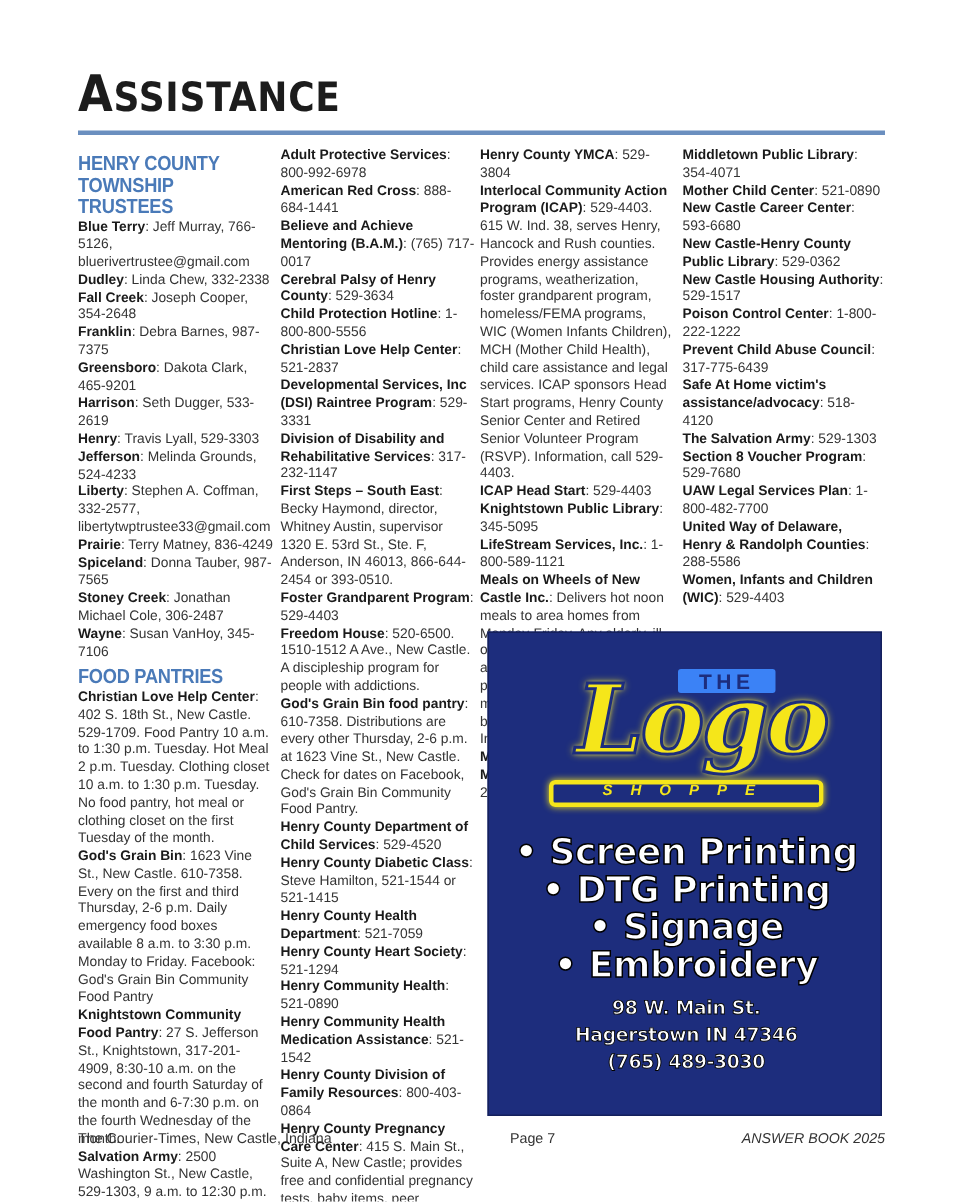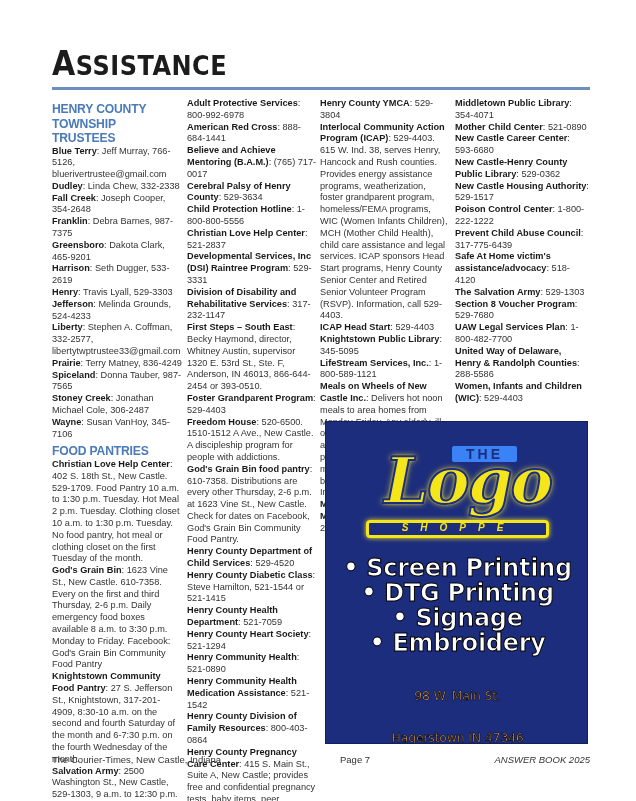--- a/index.html
+++ b/index.html
@@ -52,22 +52,22 @@
     position: absolute; left: 60px; top: 94px; width: 145px; font-size: 10px; letter-spacing: 12px;
     color: #f5e61a; font-style: italic; font-weight: bold; text-align: center;
   }
   .services { position: absolute; top: 134px; left: 0; width: 263px; text-align: center; }
   .services .svc {
     font-family: "DejaVu Sans", sans-serif; font-weight: bold; font-size: 24px; line-height: 25px;
     color: #ffffff; -webkit-text-stroke: 1px #000; letter-spacing: -0.3px;
   }
   .contact { position: absolute; top: 241px; left: 0; width: 263px; text-align: center; }
   .contact .ln {
-    font-family: "DejaVu Sans", sans-serif; font-weight: normal; font-size: 12.5px; line-height: 18px;
-    color: #fdba74; -webkit-text-stroke: 0.6px #000; letter-spacing: -0.2px; margin-top: 24px;
+    font-family: "DejaVu Sans", sans-serif; font-weight: bold; font-size: 12.5px; line-height: 18px;
+    color: #ffffff; -webkit-text-stroke: 0.6px #000; letter-spacing: -0.2px;
   }
 
   .footer { position: absolute; top: 754px; left: 52px; width: 538px; font-size: 9.5px; color: #333; }
   .footer .left { position: absolute; left: 0; }
   .footer .mid { position: absolute; left: 254px; margin-left: 34px; }
   .footer .right { position: absolute; right: 0; font-style: italic; }
 </style>
 </head>
 <body>
 

